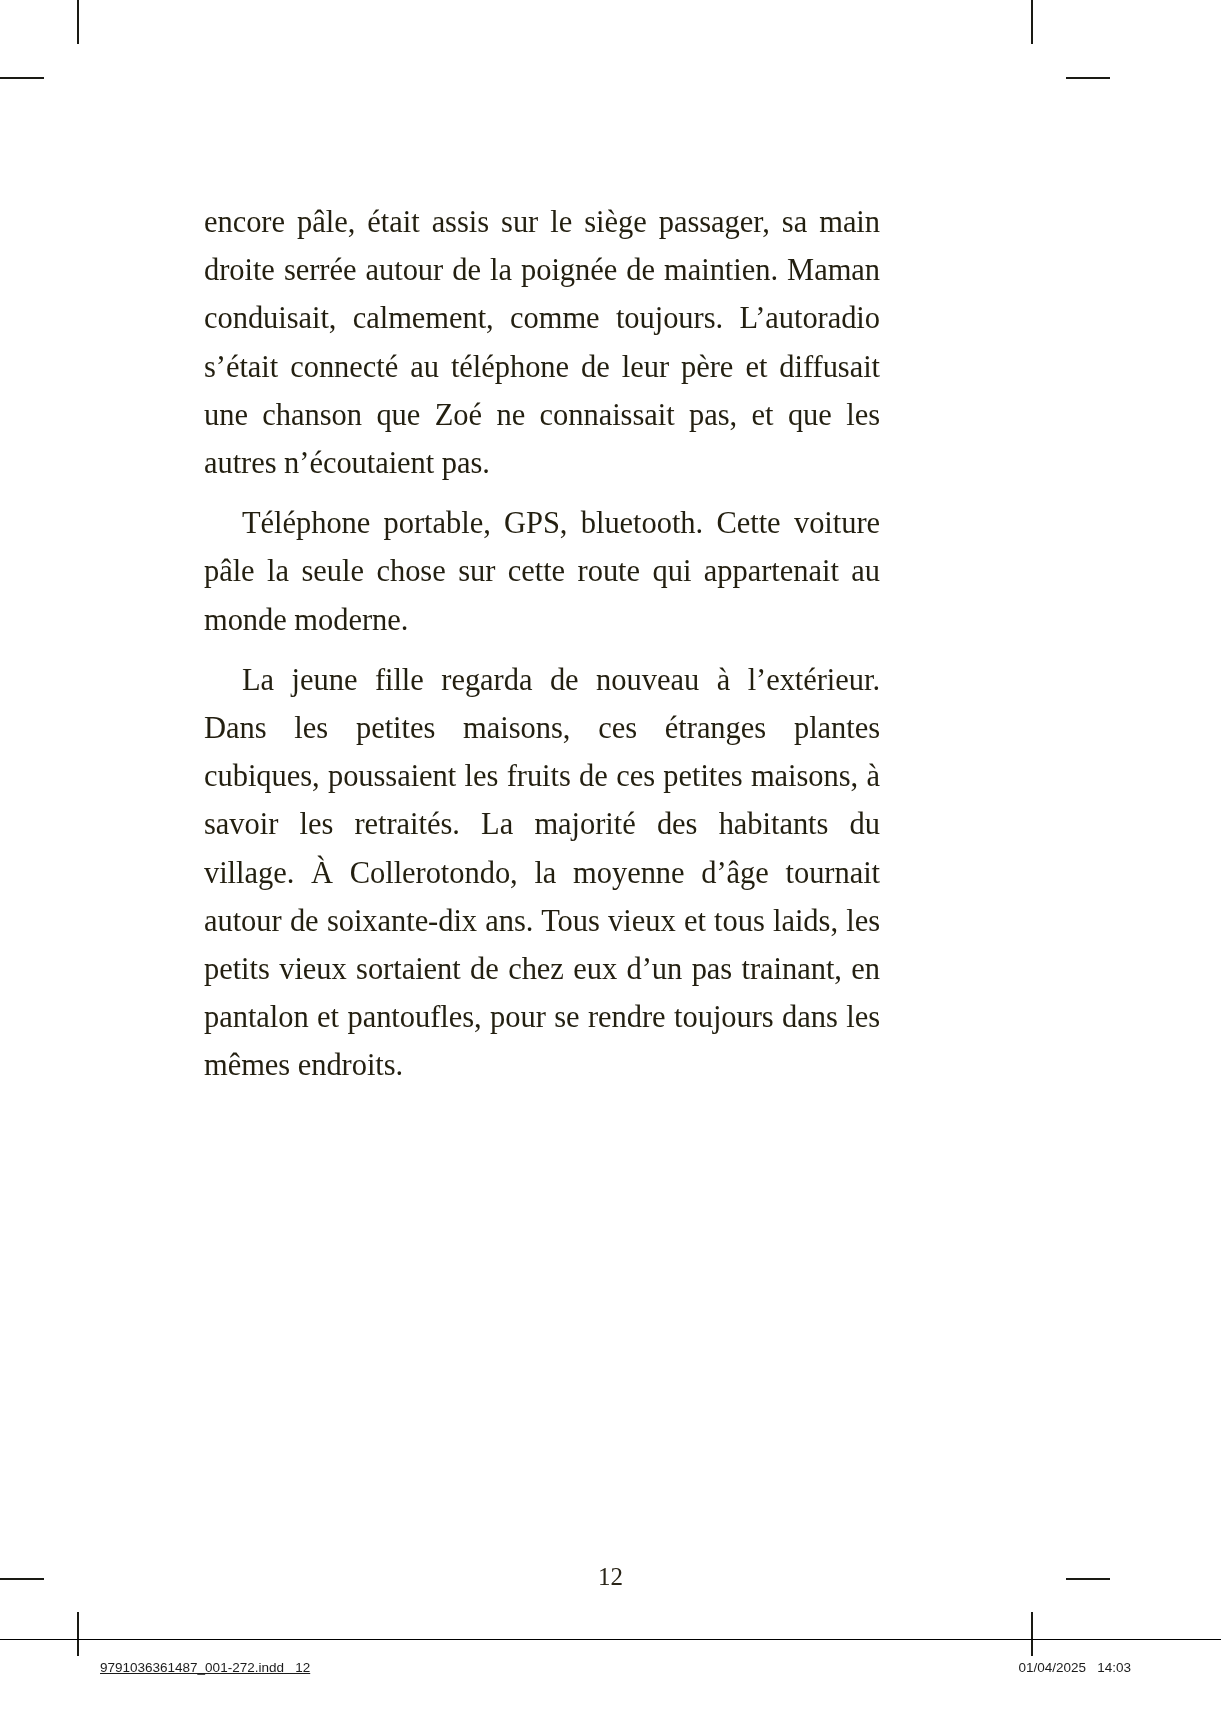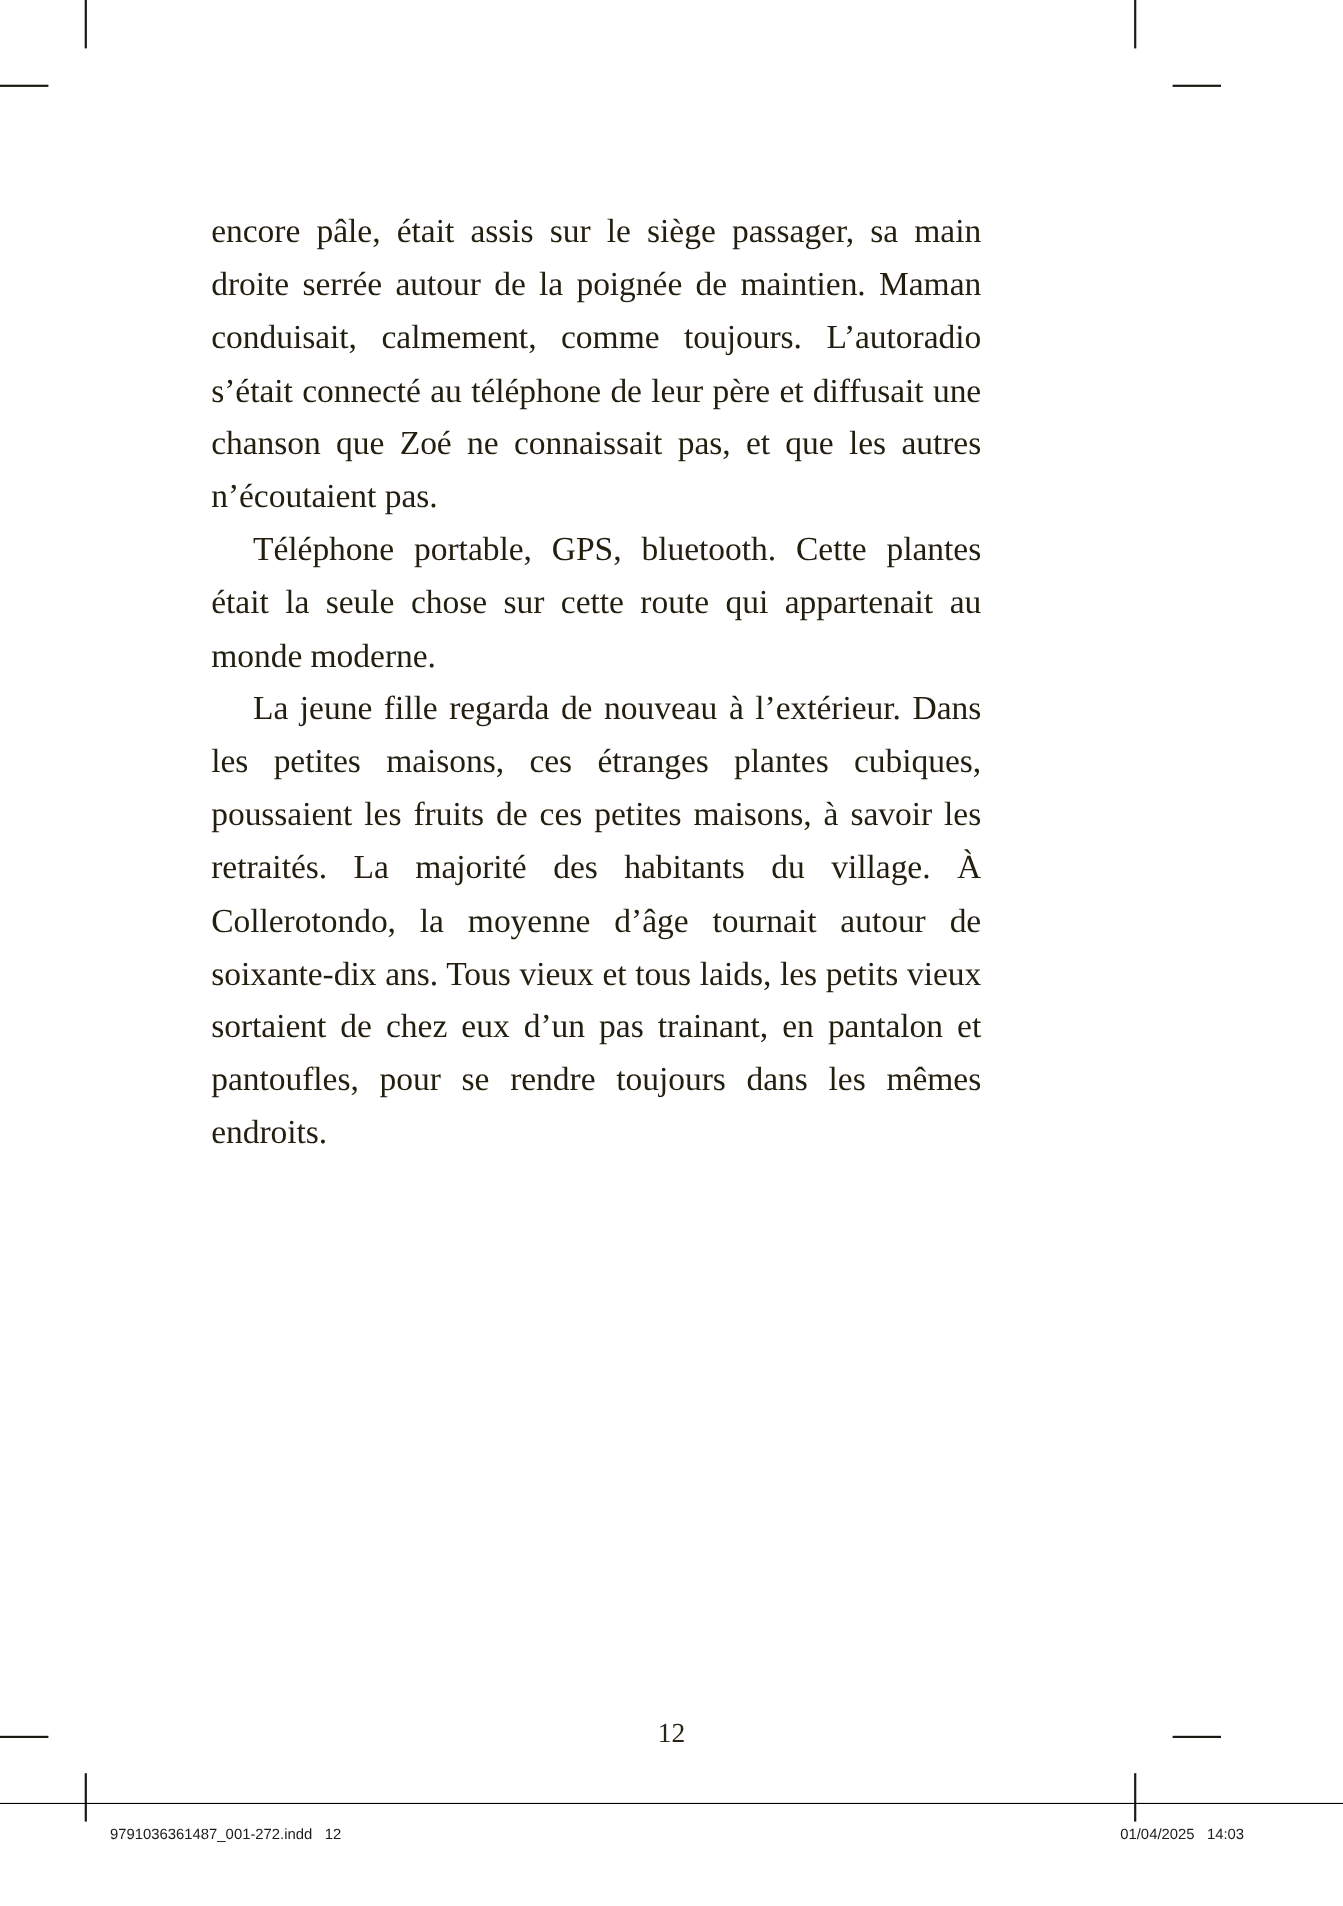--- a/index.html
+++ b/index.html
@@ -33,21 +33,21 @@
 
   
   .page-body {
     position: absolute;
     left: 192px;
     top: 186px;
     width: 700px;
   }
 
   .para {
-    margin: 0;
+    margin: 12px;
     font-size: 30.5px;
     line-height: 48.2px;
     text-align: justify;
     text-justify: inter-word;
     hyphens: manual;
     -webkit-hyphens: manual;
     letter-spacing: -0.05px;
     word-spacing: 0px;
   }
   .para.indent {
@@ -83,20 +83,21 @@
     height: 30px;
     font-family: "Liberation Sans", sans-serif;
     font-size: 13.5px;
     color: #1b1b1b;
   }
   .footer-left {
     position: absolute;
     left: 100px;
     top: 0;
     white-space: pre;
+    text-decoration: underline;
   }
   .footer-right {
     position: absolute;
     right: 90px;
     top: 0;
     white-space: pre;
     text-align: left;
   }
 </style>
 </head>
@@ -106,21 +107,21 @@
 <div class="crop crop-tr-v"></div>
 <div class="crop crop-tl-h"></div>
 <div class="crop crop-tr-h"></div>
 <div class="crop crop-bl-h"></div>
 <div class="crop crop-br-h"></div>
 <div class="crop crop-bl-v"></div>
 <div class="crop crop-br-v"></div>
 
 <div class="page-body">
   <p class="para">encore pâle, était assis sur le siège passager, sa main droite serrée autour de la poignée de maintien. Maman conduisait, calmement, comme toujours. L’autoradio s’était connecté au téléphone de leur père et diffusait une chanson que Zoé ne connaissait pas, et que les autres n’écoutaient pas.</p>
-  <p class="para indent">Téléphone portable, GPS, bluetooth. Cette plantes était la seule chose sur cette route qui appartenait au monde moderne.</p>
+  <p class="para indent">Téléphone portable, GPS, bluetooth. Cette voiture pâle la seule chose sur cette route qui appartenait au monde moderne.</p>
   <p class="para indent">La jeune fille regarda de nouveau à l’extérieur. Dans les petites maisons, ces étranges plantes cubiques, poussaient les fruits de ces petites maisons, à savoir les retraités. La majorité des habitants du village. À Collerotondo, la moyenne d’âge tournait autour de soixante-dix ans. Tous vieux et tous laids, les petits vieux sortaient de chez eux d’un pas trainant, en pantalon et pantoufles, pour se rendre toujours dans les mêmes endroits.</p>
 </div>
 
 <div class="page-number">12</div>
 
 <div class="footer-rule"></div>
 <div class="footer">
   <span class="footer-left">9791036361487_001-272.indd   12</span>
   <span class="footer-right">01/04/2025   14:03</span>
 </div>

